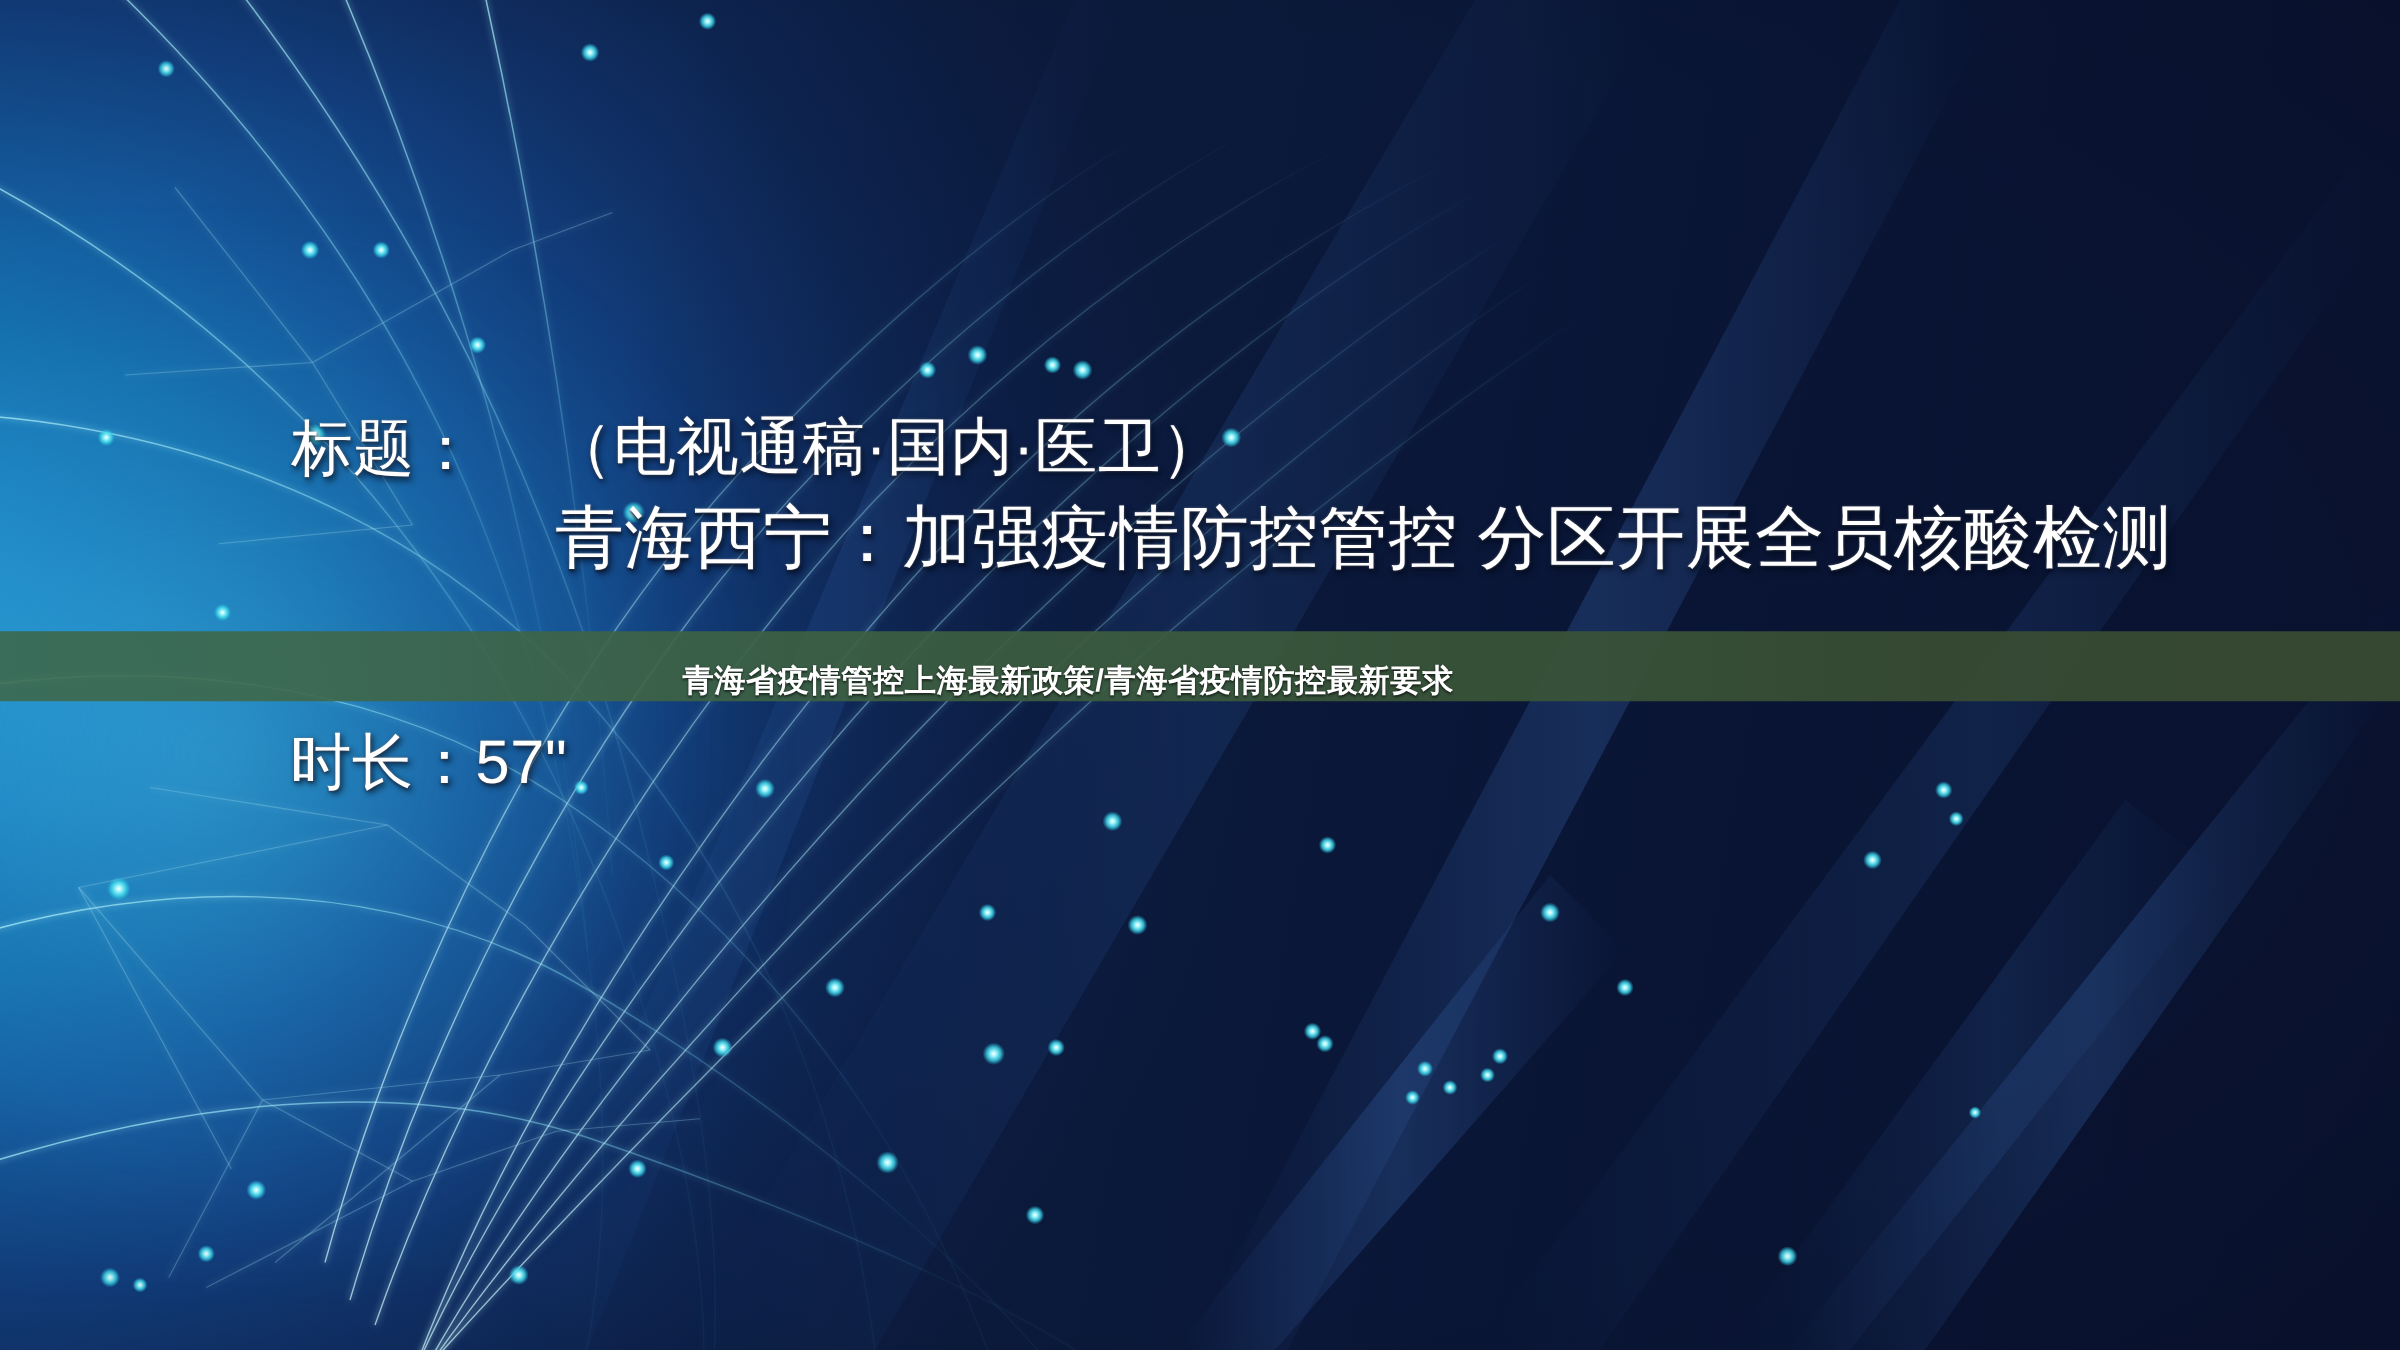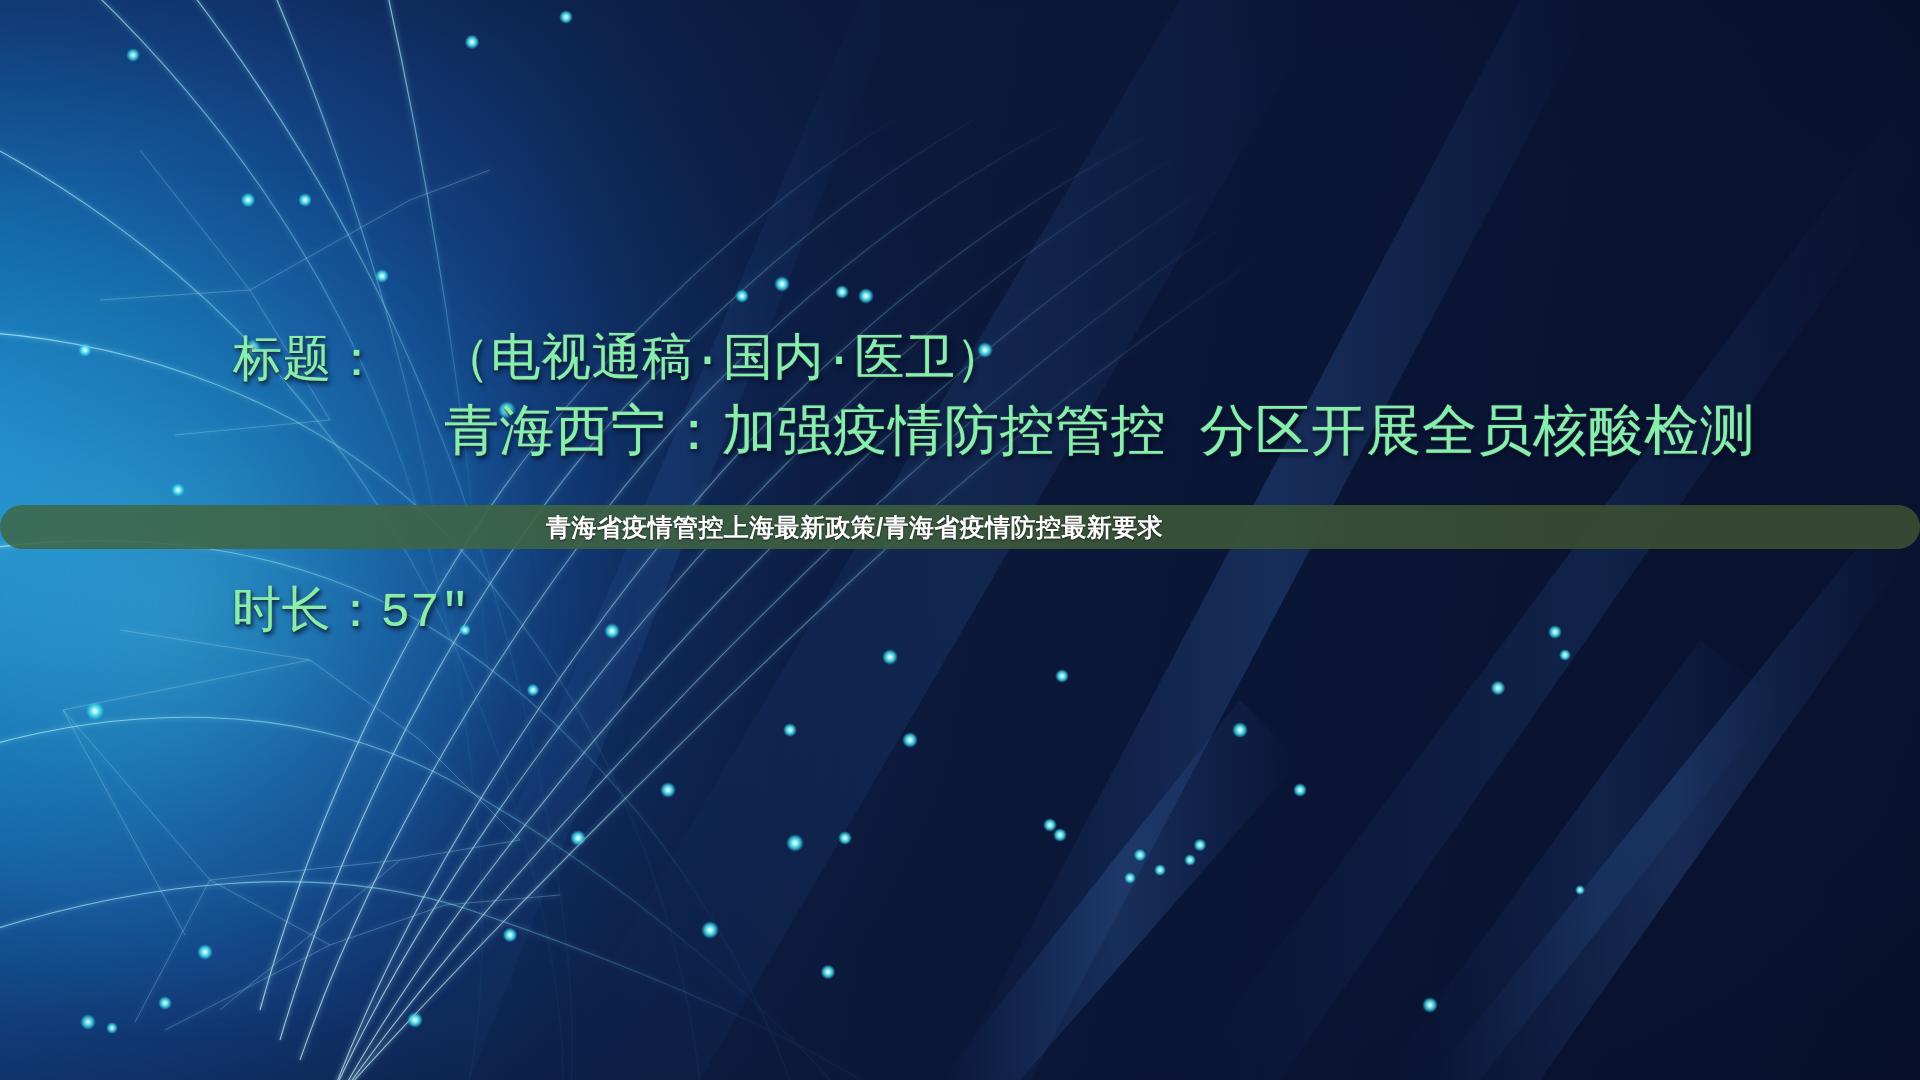--- a/index.html
+++ b/index.html
@@ -45,50 +45,48 @@
     background:radial-gradient(ellipse 130% 120% at 42% 50%,
       rgba(0,0,0,0) 40%, rgba(3,8,24,.30) 78%, rgba(2,6,20,.55) 100%);
   }
 
   svg.layer { position:absolute; inset:0; width:1920px; height:1080px; }
   svg.layer * { vector-effect:non-scaling-stroke; }
 
   
   .slide-text {
     position:absolute;
-    color:#86efac;
+    color:#ffffff;
     font-weight:400;
     letter-spacing:.01em;
     white-space:nowrap;
     text-shadow:
       0 0 2px rgba(255,255,255,.35),
       2px 3px 5px rgba(3,10,28,.80),
       0 1px 2px rgba(3,10,28,.9);
-    font-family: Liberation Mono, monospace;
   }
   #title-label { left:233px; top:326px; font-size:49px; }
   #title-line1 { left:440px; top:324px; font-size:50px; }
   #title-line2 { left:444px; top:394px; font-size:55px; }
   #duration-line { left:232px; top:577px; font-size:49px; }
   #reporter-line { left:232px; top:690px; font-size:52px; }
 
   
   #banner {
     position:absolute; left:0; top:505px;
-    width:1920px; height:44px;
-    display:flex; align-items:center;
+    width:1920px; height:56px;
+    display:flex; align-items:flex-end;
     background:linear-gradient(90deg,
       rgba(61,104,74,.88) 0%,
       rgba(63,102,71,.90) 18%,
       rgba(61,95,64,.91) 40%,
       rgba(58,85,56,.92) 62%,
       rgba(56,76,50,.93) 82%,
       rgba(57,75,50,.94) 100%);
     box-shadow:0 0 0 rgba(0,0,0,0);
-    border-radius:25px;
   }
   #banner-text {
     margin-left:546px;
     color:#ffffff;
     font-size:25px;
     font-weight:bold;
     letter-spacing:.4px;
     white-space:nowrap;
     text-shadow:0 1px 2px rgba(0,0,0,.55), 0 0 1px rgba(0,0,0,.5);
   }

